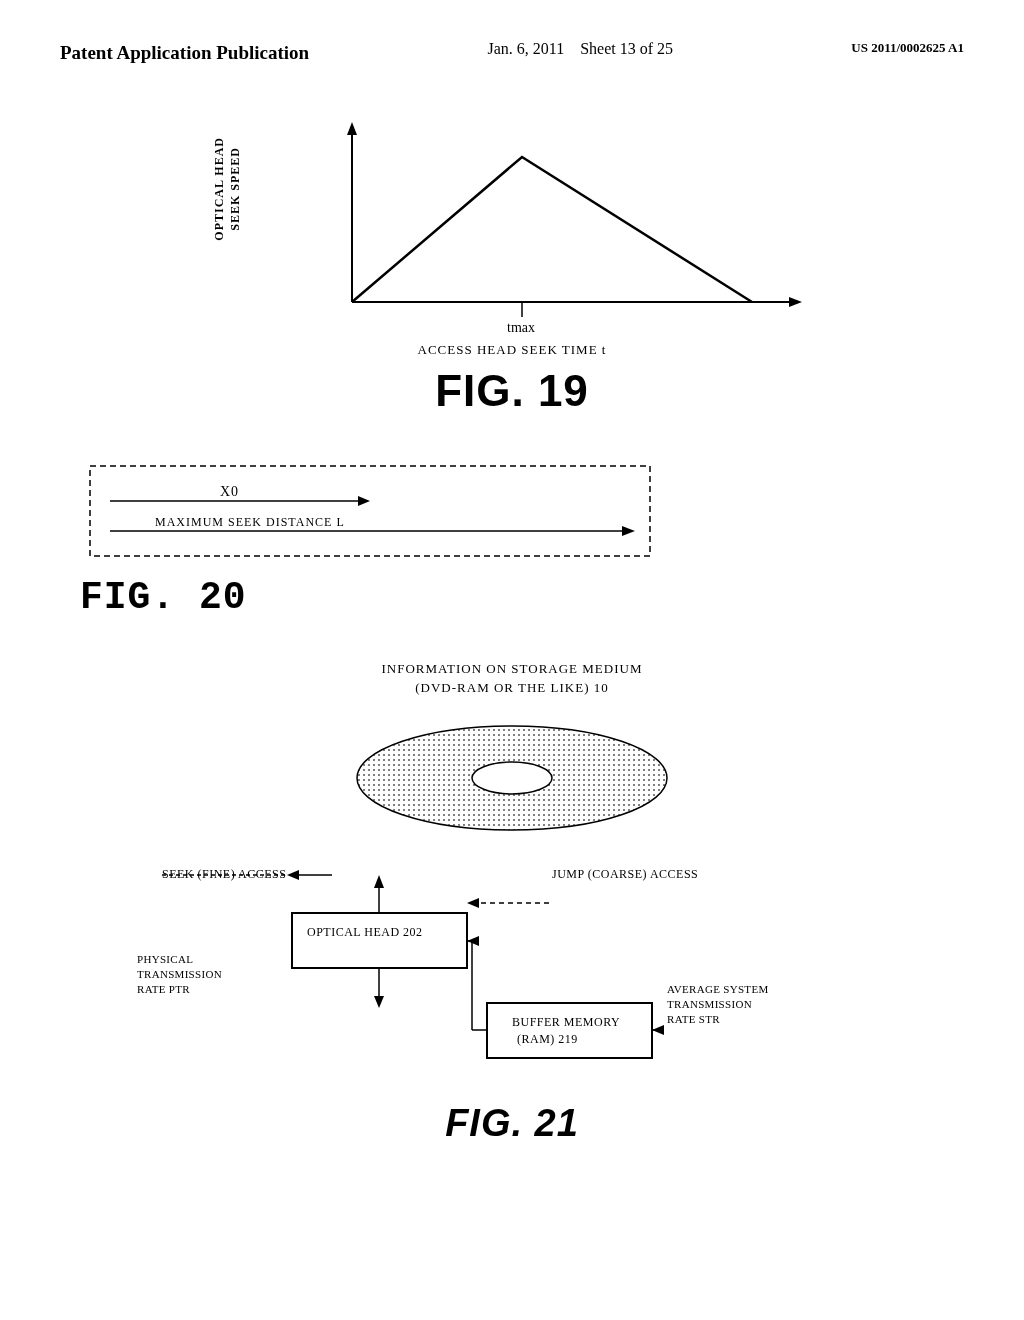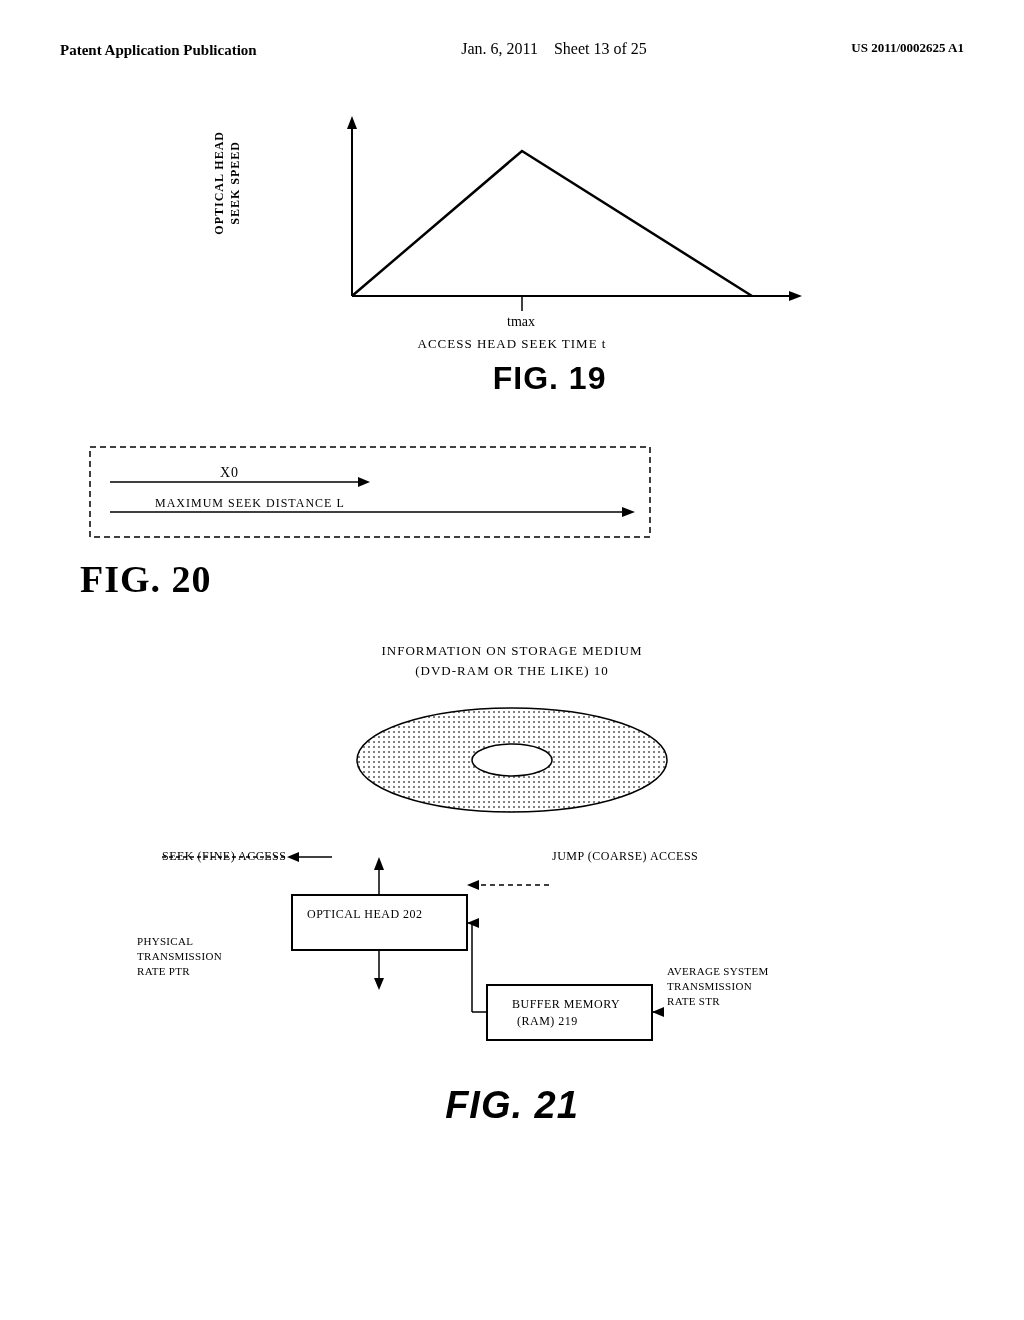--- a/index.html
+++ b/index.html
@@ -15,21 +15,21 @@
     
     .header {
       display: flex;
       justify-content: space-between;
       align-items: flex-start;
       padding: 40px 60px 20px 60px;
       font-size: 15px;
     }
     .header-left {
       font-weight: bold;
-      font-size: 15px;
+      font-size: 19px;
       line-height: 1.4;
     }
     .header-center {
       font-size: 16px;
       text-align: center;
     }
     .header-right {
       font-size: 13px;
       font-weight: bold;
     }
@@ -73,26 +73,25 @@
     }
     .fig19-caption-wrap {
       text-align: center;
       margin-top: 5px;
     }
     .fig19-subcaption {
       font-size: 13px;
       letter-spacing: 1px;
     }
     .fig19-title {
-      font-size: 32px;
+      font-size: 44px;
       font-weight: bold;
       font-family: Arial, sans-serif;
       margin-top: 8px;
       letter-spacing: 1px;
-      text-align: right;
     }
 
     
     .fig20-section {
       margin-top: 40px;
       display: flex;
       flex-direction: column;
       align-items: flex-start;
     }
     .fig20-diagram {
@@ -100,21 +99,21 @@
       height: 110px;
       position: relative;
     }
     .fig20-svg {
       width: 580px;
       height: 110px;
     }
     .fig20-title {
       font-size: 38px;
       font-weight: bold;
-      font-family: Liberation Serif, serif;
+      font-family: Liberation Mono, monospace;
       margin-top: 10px;
       letter-spacing: 1px;
     }
 
     
     .fig21-section {
       margin-top: 40px;
       display: flex;
       flex-direction: column;
       align-items: center;

